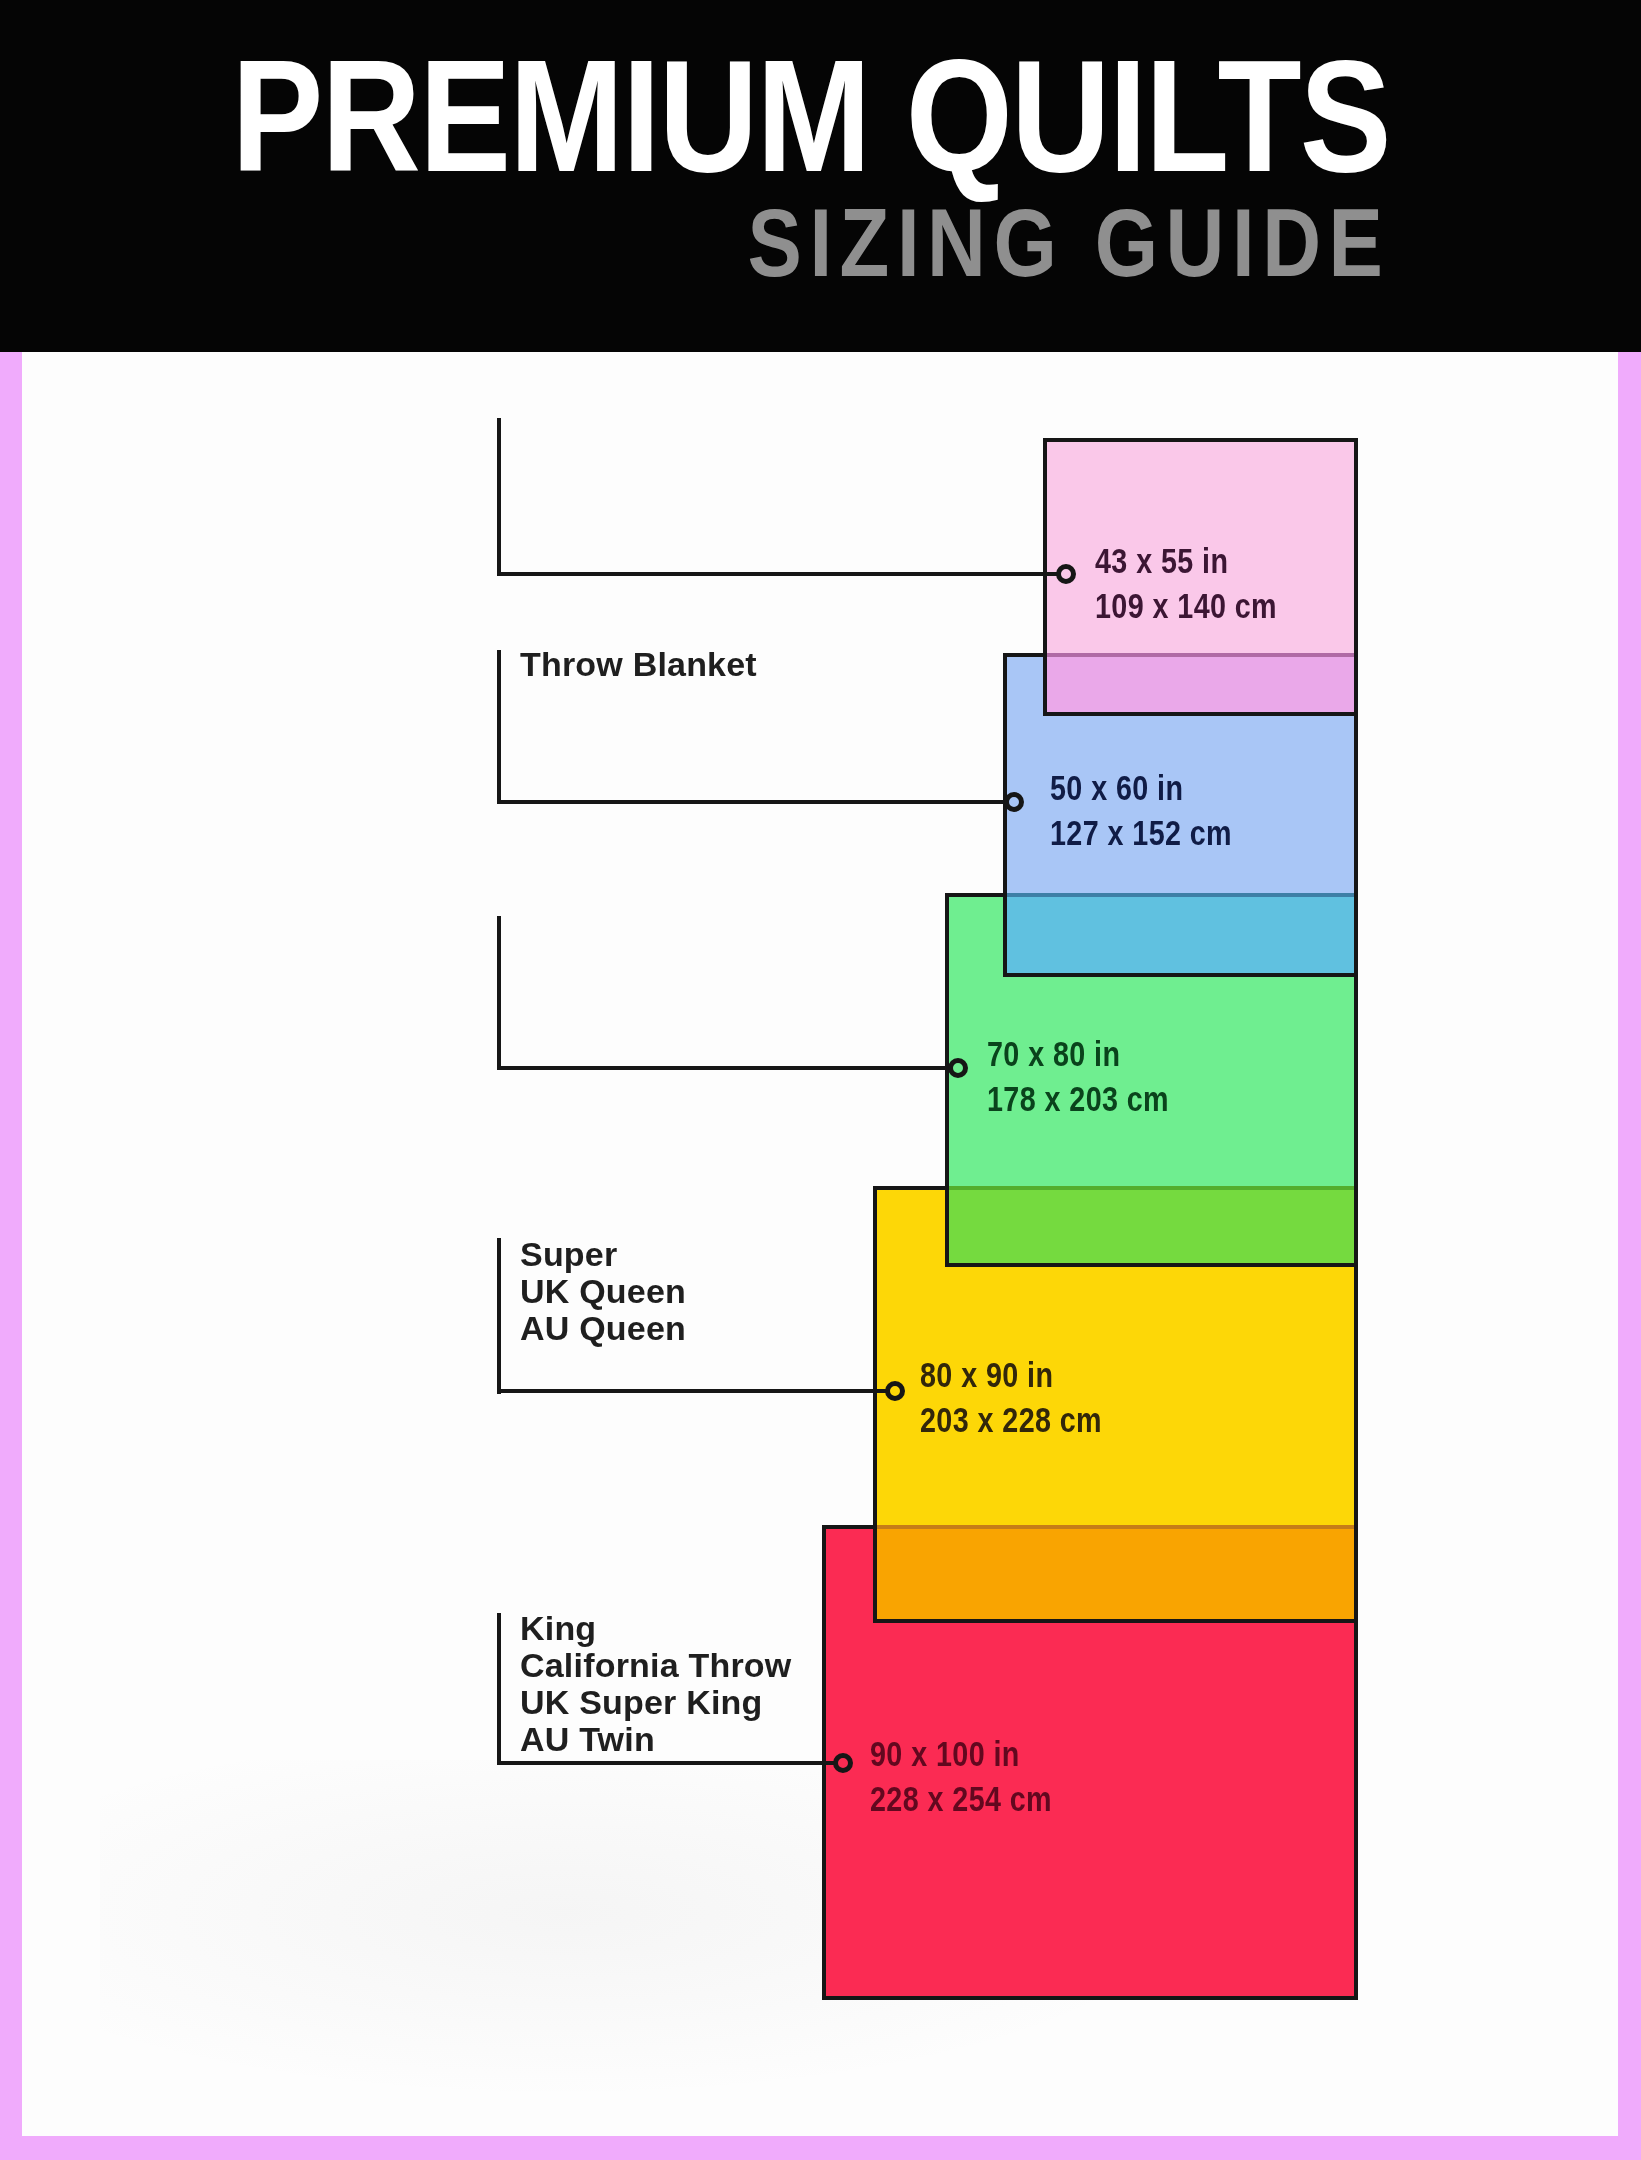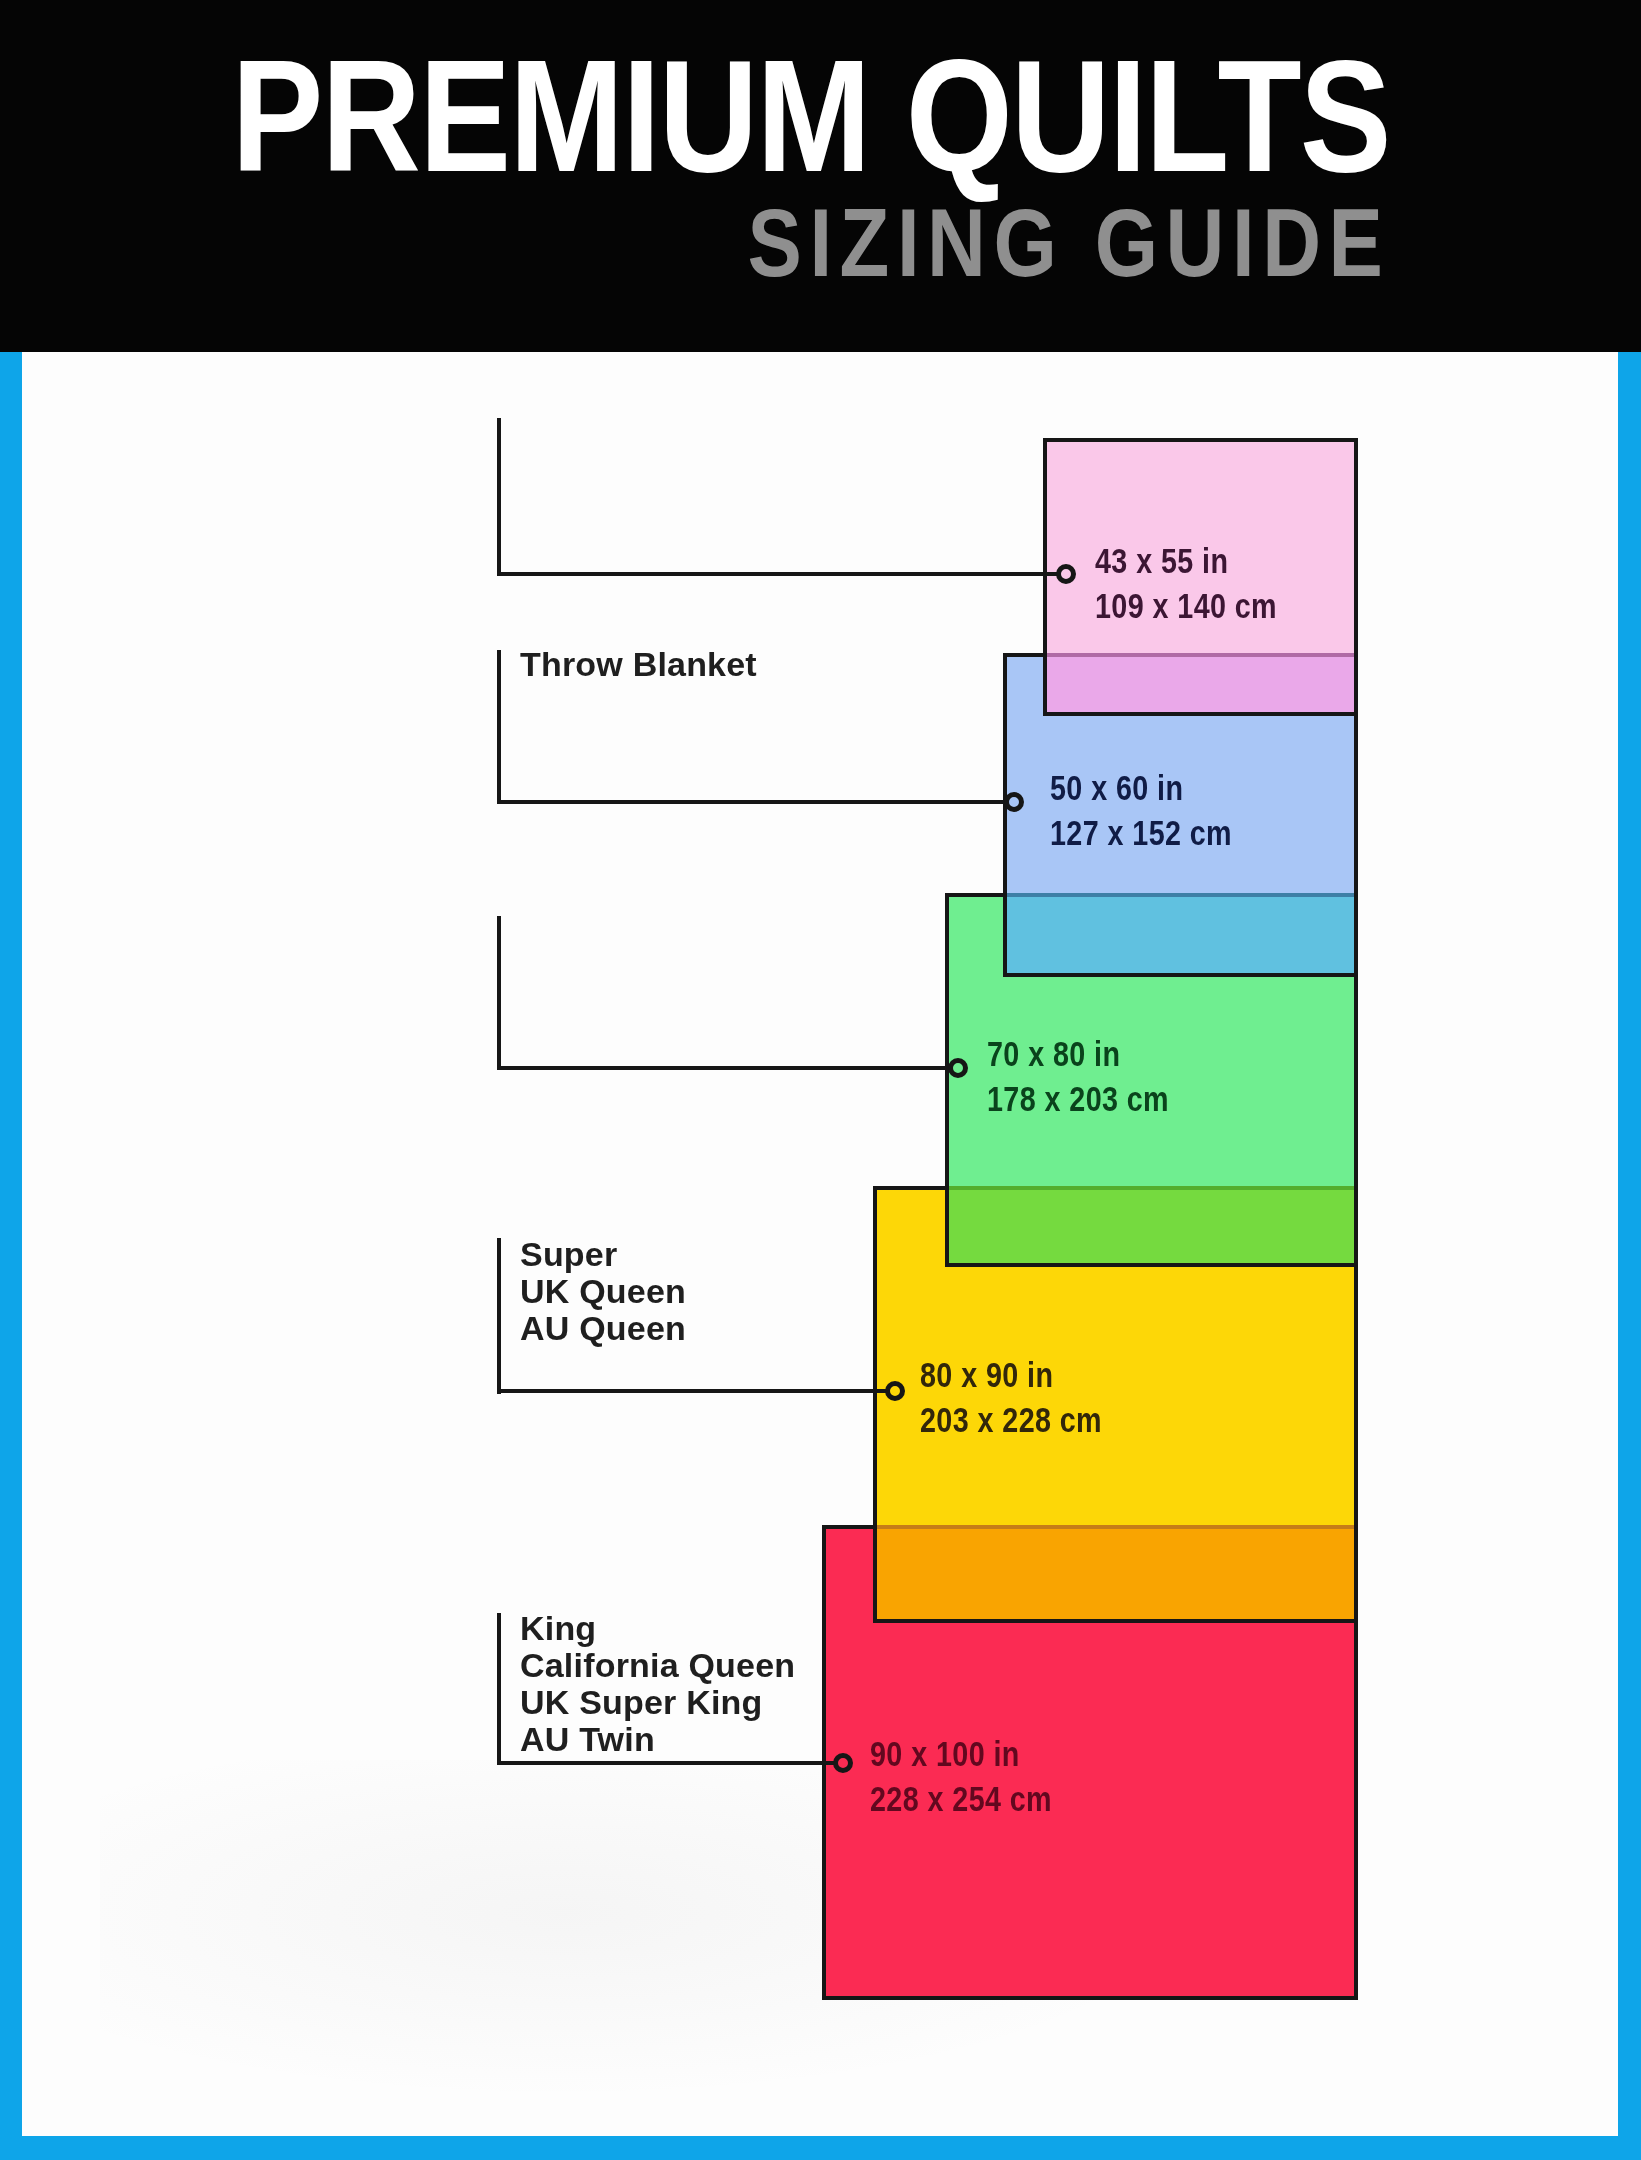--- a/index.html
+++ b/index.html
@@ -1,16 +1,16 @@
 <!DOCTYPE html>
 <html><head>
 <meta charset="utf-8">
 <style>
   html,body{margin:0;padding:0;background:#000;}
-  .page{position:relative;width:1641px;height:2160px;background:#0ea5e9;overflow:hidden;
+  .page{position:relative;width:1641px;height:2160px;background:#f0abfc;overflow:hidden;
         font-family:"Liberation Sans", sans-serif;}
 
   
   .header{position:absolute;left:0;top:0;width:1641px;height:352px;background:#050505;}
   .title{position:absolute;right:251px;top:36px;line-height:1;white-space:nowrap;
          font-size:160px;font-weight:700;letter-spacing:-2px;
          transform:scaleX(.86);transform-origin:right top;}
   .subtitle{position:absolute;right:251px;top:194px;line-height:1;white-space:nowrap;
          font-size:97px;font-weight:700;letter-spacing:9px;
          transform:scaleX(.84);transform-origin:right top;}
@@ -121,21 +121,21 @@
   <div class="names names-2">
     <div>Throw Blanket</div>
   </div>
   <div class="names names-4">
     <div>Super</div>
     <div>UK Queen</div>
     <div>AU Queen</div>
   </div>
   <div class="names names-5">
     <div>King</div>
-    <div>California Queen</div>
+    <div>California Throw</div>
     <div>UK Super King</div>
     <div>AU Twin</div>
   </div>
 
   <div class="dims dims-1" style="color: rgb(60, 22, 52);">
     <div>43 x 55 in</div>
     <div>109 x 140 cm</div>
   </div>
   <div class="dims dims-2" style="color: rgb(16, 28, 70);">
     <div>50 x 60 in</div>

